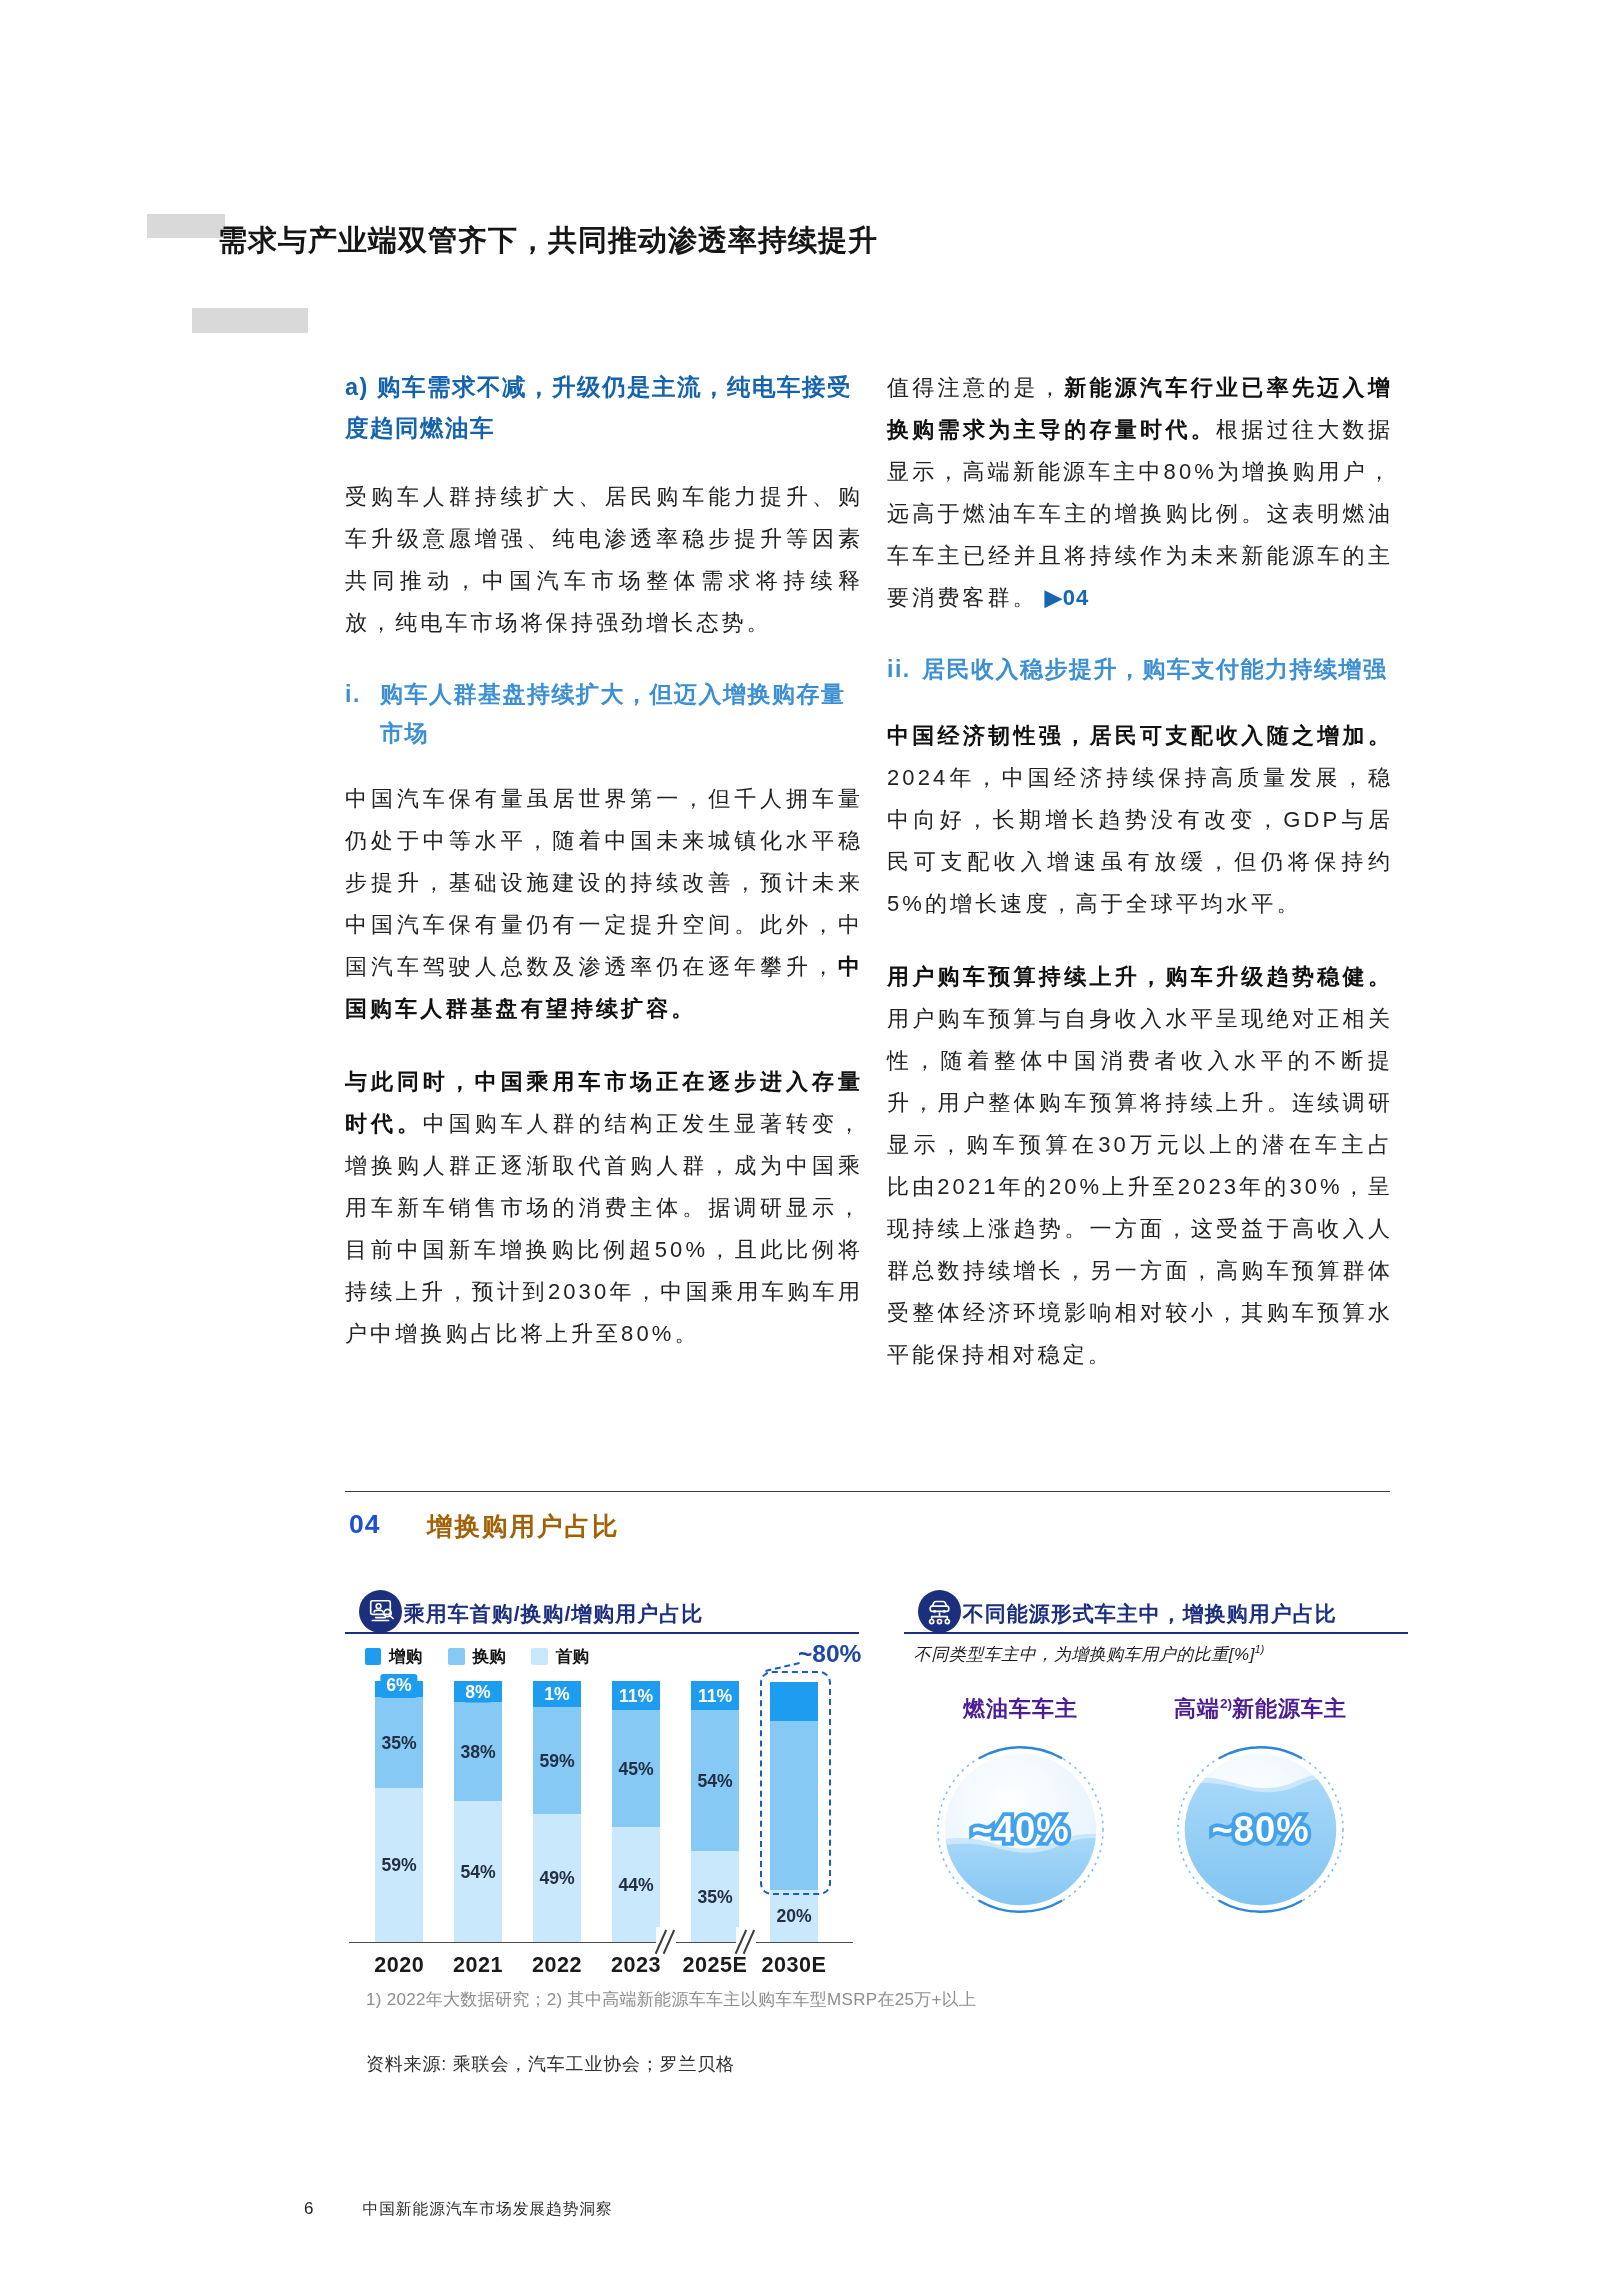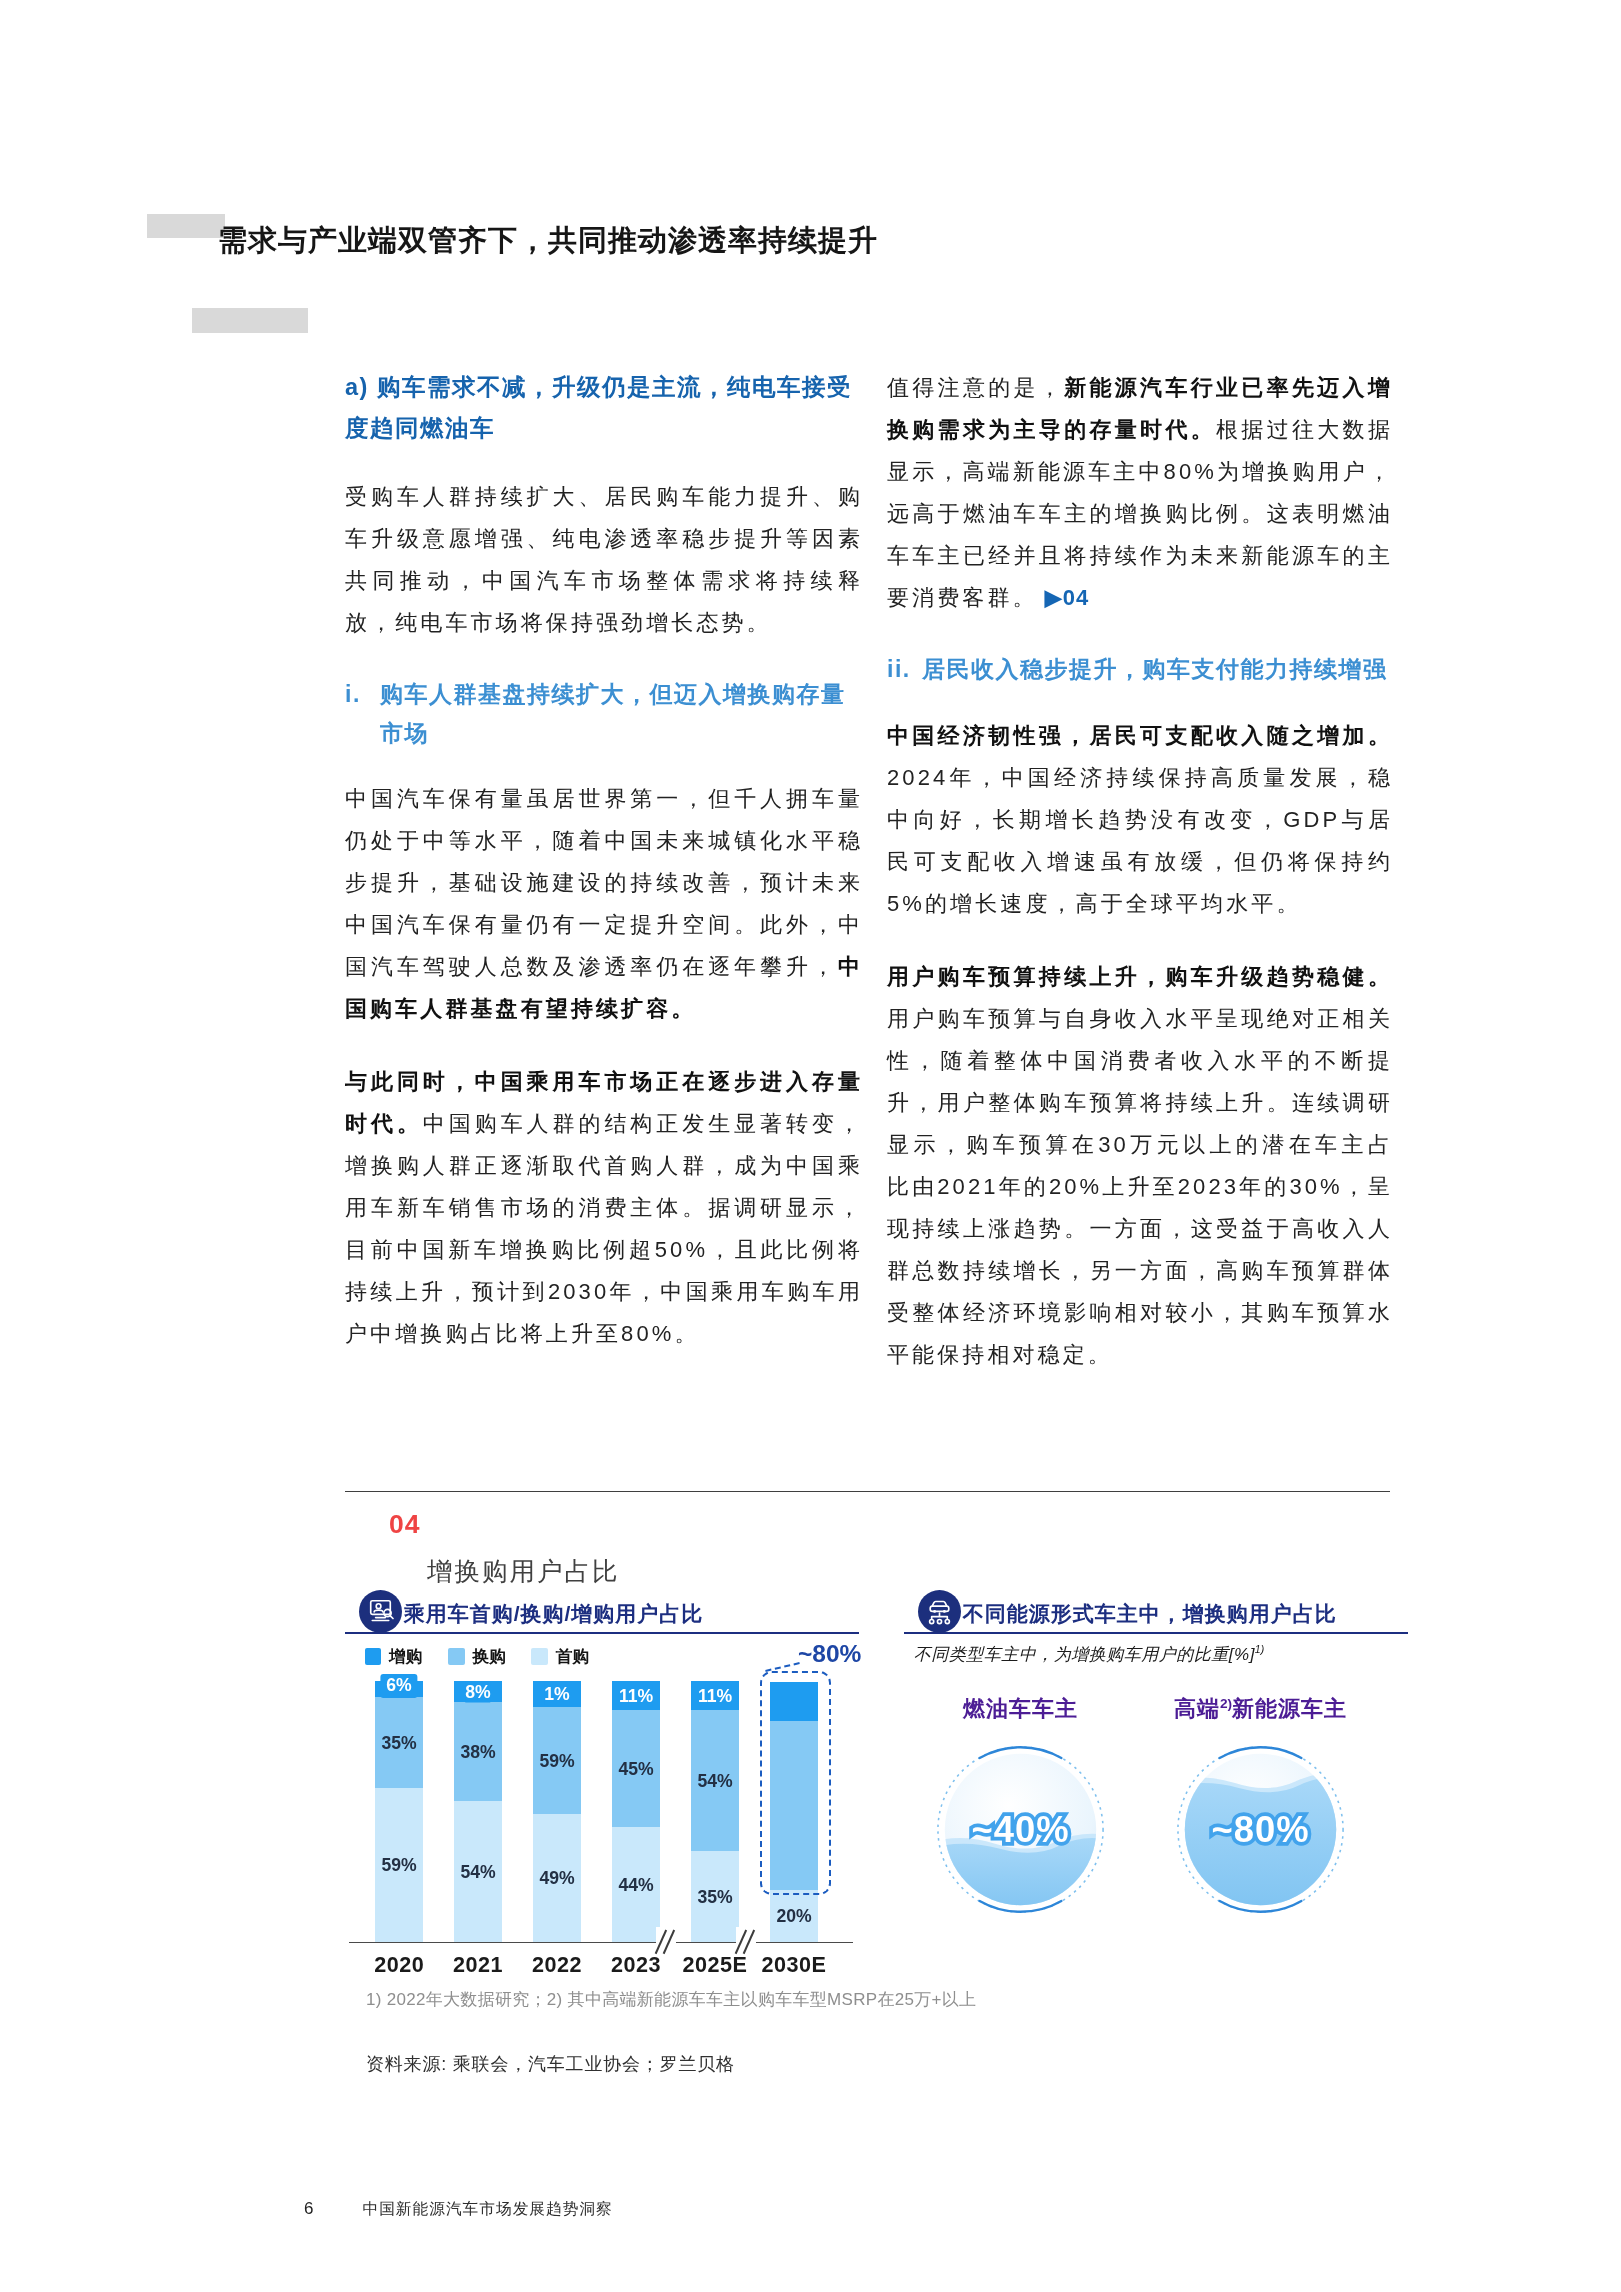--- a/index.html
+++ b/index.html
@@ -33,22 +33,22 @@
   }
   .subhead {
     display:flex; font-size:23px; line-height:39px; font-weight:700;
     color:#3c8fd2; letter-spacing:1.5px; margin:3.9px 0 25.5px 0; text-align:left;
   }
   .subhead .marker { flex:0 0 35px; }
   .subhead .stext  { flex:1; }
 
   
   .divider { position:absolute; left:345px; top:1491px; width:1045px; height:0; border-top:1.6px solid #3f3f3f; }
-  .exhibit-no    { position:absolute; left:349px; top:1509px; font-size:26.5px; font-weight:800; color:#ef4444; letter-spacing:1px;margin-left:40px; }
-  .exhibit-title { position:absolute; left:427px; top:1509px; font-size:25.5px; font-weight:400; color:#404040; letter-spacing:2px;margin-top:45px; }
+  .exhibit-no    { position:absolute; left:349px; top:1509px; font-size:26.5px; font-weight:800; color:#1d4ed8; letter-spacing:1px; }
+  .exhibit-title { position:absolute; left:427px; top:1509px; font-size:25.5px; font-weight:700; color:#a16207; letter-spacing:2px; }
 
   .figure { position:absolute; top:1590px; }
   .figure.fleft  { left:345px;  width:514px; }
   .figure.fright { left:904px;  width:504px; }
   .fig-head { display:flex; align-items:center; gap:2px; padding-left:13.7px; position:relative; z-index:2; }
   .fig-icon { width:43px; height:43px; flex:0 0 43px; }
   .fig-title { font-size:21px; font-weight:800; color:#1c2e80; letter-spacing:1px; padding-top:5.9px; }
   .fig-underline { position:absolute; left:0; top:42px; width:100%; height:0; border-top:2.9px solid #1c2e80; z-index:1; }
 
   

